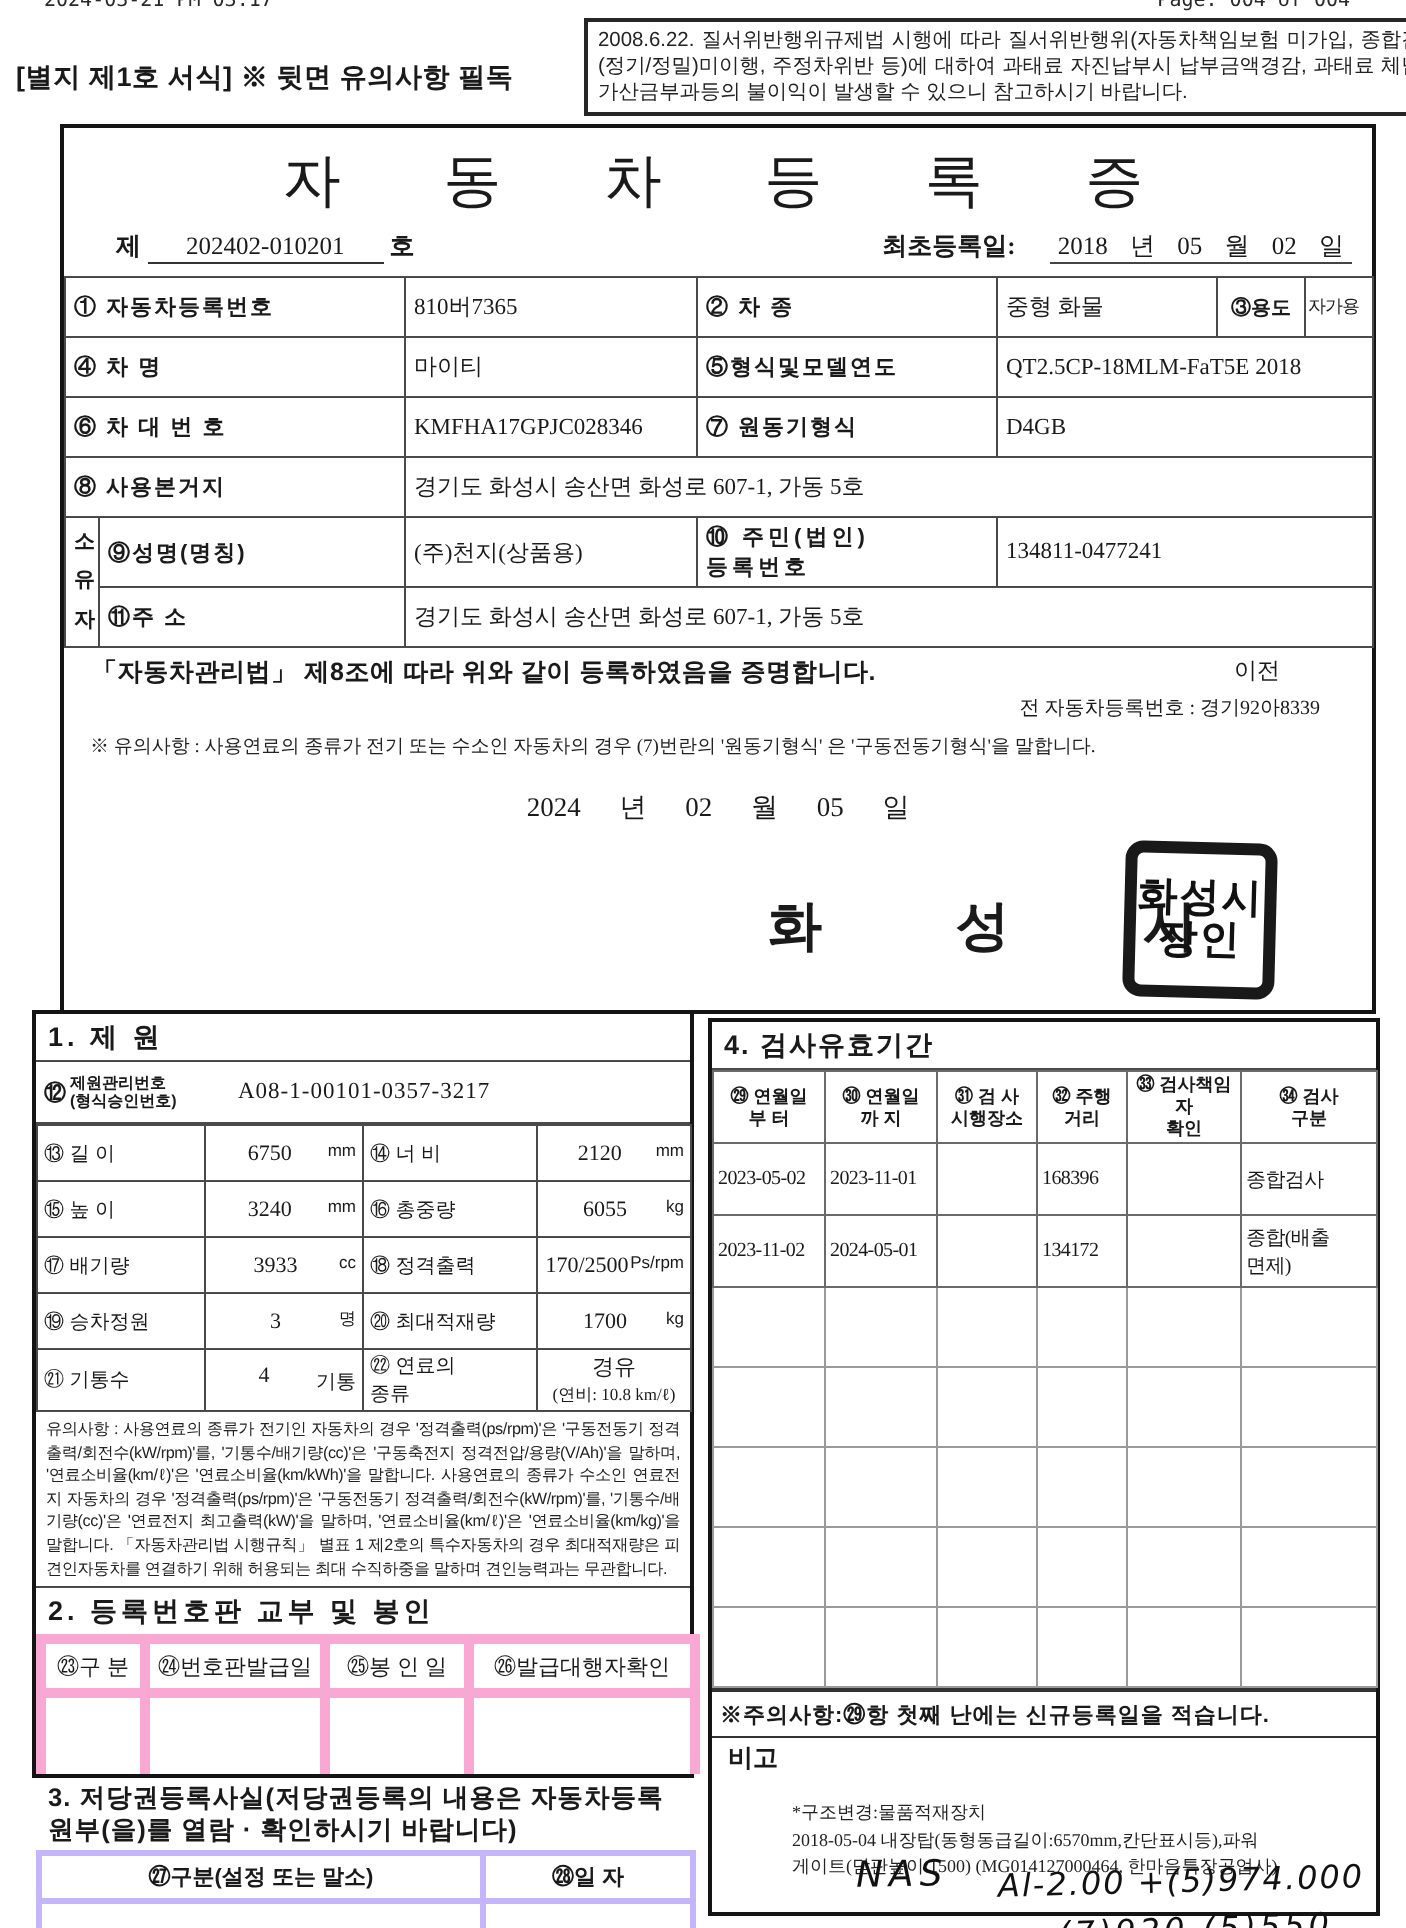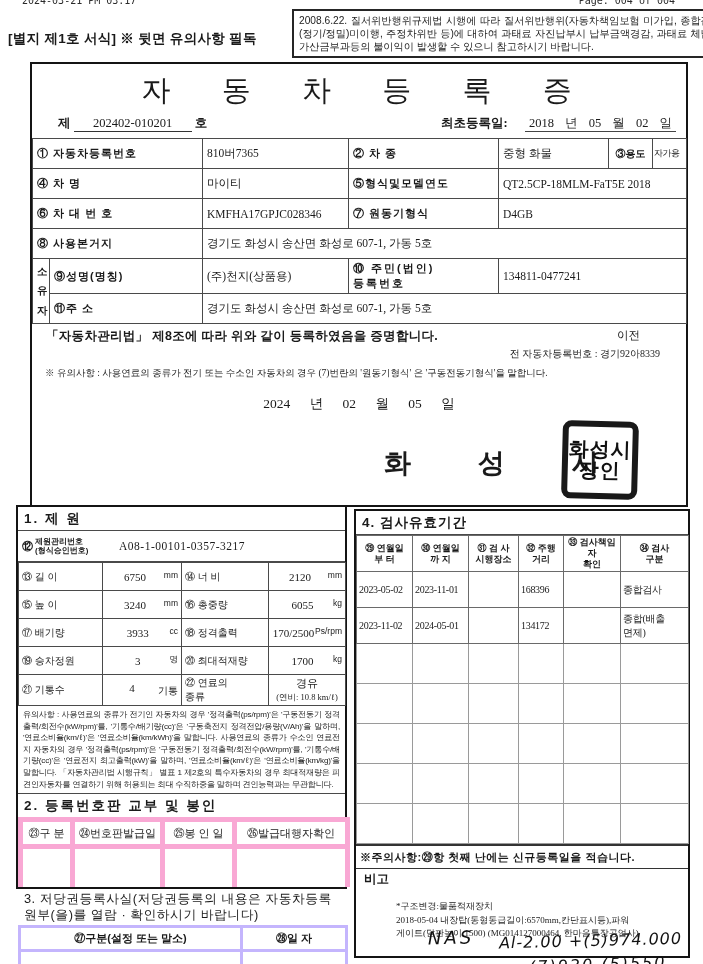--- a/index.html
+++ b/index.html
@@ -67,21 +67,21 @@
   table.spec td{border:1px solid #4a4a4a;height:25px;padding:1px 3px;overflow:hidden;}
   table.spec td.sl{font-weight:normal;font-size:10px;}
   table.spec td.sv{font-family:"Liberation Serif",serif;font-size:11px;text-align:center;}
   .unit{float:right;font-size:8.5px;margin-top:-1px;font-family:"Liberation Sans",sans-serif;}
   .fuel-econ{display:block;font-size:8.5px;margin-top:1px;}
   .spec-notice{font-size:8.1px;line-height:11.6px;padding:3px 5px;text-align:justify;
     border-bottom:1px solid #4a4a4a;color:#222;letter-spacing:-.2px;}
   table.plate{width:100%;border-collapse:collapse;table-layout:fixed;}
   table.plate td{border:5px solid #f9a8d4;height:20px;font-size:11px;font-weight:normal;text-align:center;padding:1px;}
   table.plate td.empty{height:36px;border-bottom:none;}
-  .sec3-title{font-size:12.8px;font-weight:normal;padding:4px 6px 2px;line-height:16px;letter-spacing:.5px;}
+  .sec3-title{font-size:12.8px;font-weight:bold;padding:4px 6px 2px;line-height:16px;letter-spacing:.5px;}
   table.mort{width:100%;border-collapse:collapse;table-layout:fixed;}
   table.mort td{border:3px solid #c4b5fd;height:19px;font-size:11px;font-weight:bold;text-align:center;padding:1px;}
   table.mort td.empty{height:30px;}
   table.mort tr:last-child td{border-bottom:none;}
 
   
   .insp-box{position:absolute;left:354px;top:509px;width:336px;height:449px;border:2px solid #141414;
     box-sizing:border-box;display:flex;flex-direction:column;}
   table.insp{width:100%;border-collapse:collapse;table-layout:fixed;}
   table.insp td{border:1px solid #6a6a6a;overflow:hidden;}

